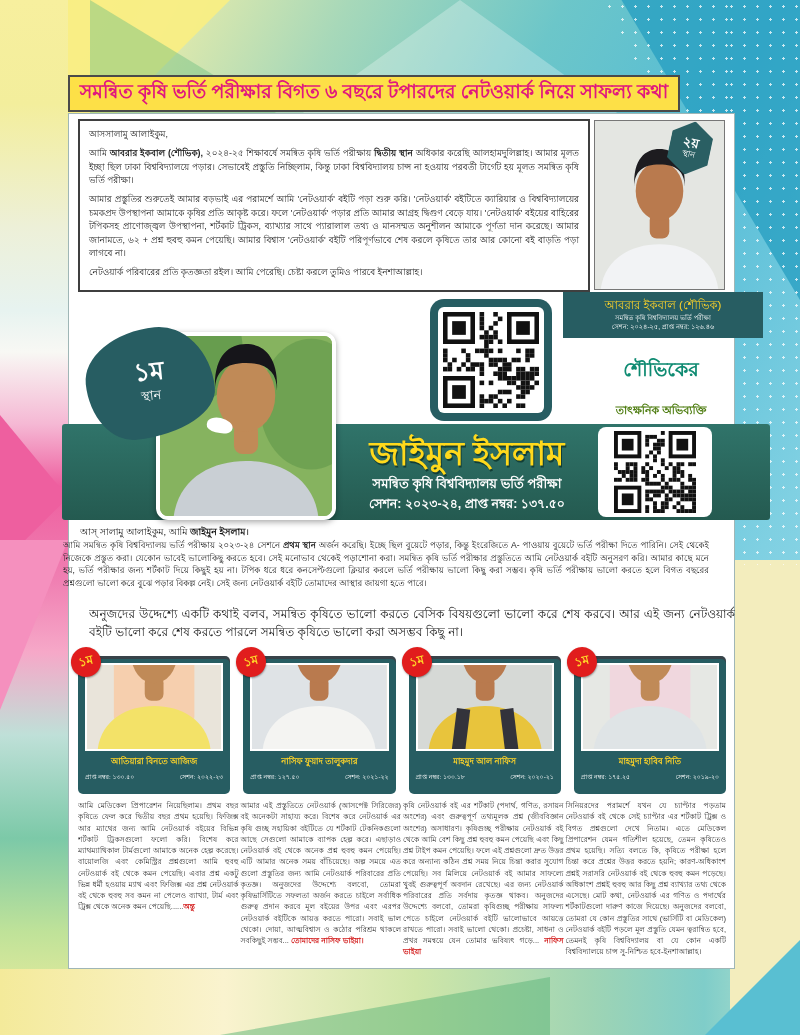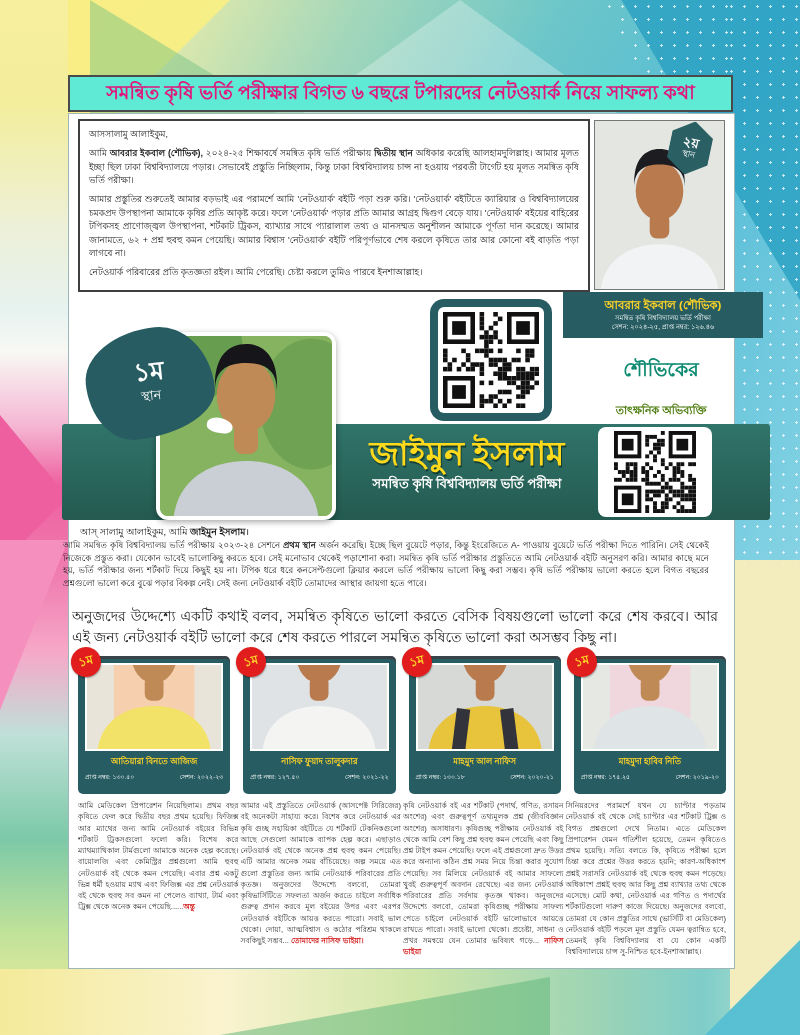--- a/index.html
+++ b/index.html
@@ -19,34 +19,34 @@
   .left-strip{left:0;top:0;width:68px;height:1035px;background:linear-gradient(180deg,#f7ef9e 0%,#f3ee9c 10%,#edf0d8 22%,#e7f3f0 30%,#f8f8f4 34%,#f5b8d4 41%,#ee5f9f 47%,#f07fb2 56%,#f6a8c8 63%,#bfe0d8 71%,#7cc9a8 81%,#bfe299 90%,#f6ee9e 100%)}
   .bottom-band{left:0;bottom:0;width:100%;height:66px;background:linear-gradient(90deg,#f4ea9a 0%,#faf3cf 28%,#cfe6a8 52%,#9ed4b4 74%,#7fcdc9 88%,#bfe4ce 100%)}
   .f7{left:220px;bottom:0;width:330px;height:58px;background:rgba(90,180,120,.5);clip-path:polygon(0 100%,100% 0,100% 100%)}
   .f8{right:0;top:560px;width:70px;height:475px;background:#f3edbd}
   .f9{right:0;bottom:0;width:95px;height:95px;background:#59bfd2;clip-path:polygon(100% 0,100% 100%,0 100%)}
   .dots{background-image:radial-gradient(rgba(255,255,255,.75) 1.1px,transparent 1.4px);background-size:13px 13px}
   .dots-a{right:0;top:0;width:75px;height:565px}
   .dots-b{right:70px;top:0;width:140px;height:250px;clip-path:polygon(100% 0,10% 0,100% 100%)}
 
   
-  .header-box{left:68px;top:75px;width:665px;height:37px;background:#5eead4;border:2px solid #4a4a4a;display:flex;align-items:center;justify-content:center;z-index:2}
+  .header-box{left:68px;top:75px;width:612px;height:37px;background:#fde047;border:2px solid #4a4a4a;display:flex;align-items:flex-start;justify-content:center;z-index:2}
   .header-title{color:#e0187e;font-weight:bold;font-size:19px;white-space:nowrap}
   .panel{left:68px;top:113px;width:667px;height:856px;background:#fff;border:1px solid #9fb6b6;z-index:1}
 
   
   .abrar-box{left:78px;top:119px;width:512px;height:173px;border:2px solid #3f3f3f;background:#fff;padding:7px 9px;z-index:3;font-size:8.9px;line-height:1.5;color:#1d1d1d;text-align:justify;overflow:hidden}
   .abrar-box p{margin-bottom:6px}
   .b{font-weight:bold}
   .abrar-photo{left:594px;top:120px;width:131px;height:170px;border:1px solid #777;z-index:3;background:#e4e6e2;overflow:hidden}
   .hex-badge{left:666px;top:121px;width:48px;height:54px;background:#2a5f63;clip-path:polygon(50% 0%,93% 25%,93% 75%,50% 100%,7% 75%,7% 25%);z-index:4;display:flex;flex-direction:column;align-items:center;justify-content:center;color:#fff;transform:rotate(12deg)}
   .hex-1{font-size:13px;font-weight:bold;line-height:1}
   .hex-2{font-size:8.5px;line-height:1.2}
   .caption-band{left:563px;top:292px;width:200px;height:46px;background:#275d62;z-index:3;display:flex;flex-direction:column;align-items:center;justify-content:center}
-  .caption-name{color:#ffd428;font-weight:bold;font-size:11.5px;line-height:1.2;white-space:nowrap}
+  .caption-name{color:#ffd428;font-weight:normal;font-size:11.5px;line-height:1.2;white-space:nowrap}
   .caption-sub{color:#fff;font-size:6.6px;line-height:1.4;white-space:nowrap}
   .qr-frame{left:430px;top:299px;width:122px;height:122px;background:#275d62;border-radius:14px;padding:8px;z-index:2}
   .qr-white{width:100%;height:100%;background:#fff;border-radius:6px;padding:5px}
   .note{left:556px;top:340px;width:210px;text-align:center;z-index:2}
   .note-l1{font-size:12.5px;color:#15303e;font-weight:bold}
   .note-name{font-size:19px;color:#0f8b72;font-weight:bold;margin:15px 0}
   .note-l3{font-size:11px;color:#4d7c0f;font-weight:bold}
 
   
   .blob{left:86px;top:328px;width:128px;height:110px;background:#275d62;border-radius:58% 42% 65% 35%/45% 60% 40% 55%;z-index:5;display:flex;flex-direction:column;align-items:center;justify-content:center;color:#fff;transform:rotate(-6deg)}
@@ -57,21 +57,21 @@
   .jaimun-photo{left:156px;top:332px;width:180px;height:188px;border:4px solid #fff;border-radius:12px;z-index:4;background:#86b35f;box-shadow:0 2px 6px rgba(0,0,0,.35);overflow:hidden}
   .banner{left:62px;top:424px;width:708px;height:96px;background:linear-gradient(#30746a,#245a50);z-index:3;border-radius:3px}
   .banner-title{position:absolute;left:272px;top:4px;width:266px;text-align:center;color:#ffd91c;font-size:33px;font-weight:bold;text-shadow:1px 2px 0 #123e36;white-space:nowrap;overflow:hidden}
   .banner-sub{position:absolute;left:240px;top:50px;width:330px;text-align:center;color:#fff;font-size:13px;font-weight:bold;white-space:nowrap;overflow:hidden}
   .banner-sub2{position:absolute;left:240px;top:71px;width:330px;text-align:center;color:#fff;font-size:12.5px;font-weight:bold;white-space:nowrap;overflow:hidden}
   .qr2{position:absolute;left:536px;top:3px;width:114px;height:90px;background:#fff;border-radius:8px;padding:4px;display:flex;justify-content:center}
   .qr2 .qr-sq{width:82px;height:82px}
 
   .intro{left:80px;top:525px;width:644px;font-size:9.4px;color:#111;z-index:4;white-space:nowrap;overflow:hidden}
   .para1{left:63px;top:539px;width:646px;max-height:66px;overflow:hidden;font-size:8.6px;line-height:1.48;text-align:justify;color:#222;z-index:4}
-  .para2{left:72px;top:606px;width:646px;max-height:46px;overflow:hidden;font-size:14px;line-height:1.48;text-align:justify;color:#222;z-index:4}
+  .para2{left:89px;top:606px;width:646px;max-height:46px;overflow:hidden;font-size:12px;line-height:1.48;text-align:justify;color:#222;z-index:4}
 
   
   .cards{left:78px;top:656px;width:648px;height:138px;display:flex;gap:13px;z-index:4}
   .card{flex:1;position:relative;background:#275d62;border-radius:5px;padding:7px 7px 4px;box-shadow:inset 0 3px 0 rgba(90,20,30,.35)}
   .card-photo{height:88px;background:#e8e8e2;border:2px solid #fff;overflow:hidden}
   .card-name{text-align:center;color:#ffd428;font-weight:bold;font-size:8.4px;margin-top:4px;white-space:nowrap;overflow:hidden}
   .card-meta{display:flex;justify-content:space-between;color:#fff;font-size:6.2px;margin-top:3px;white-space:nowrap}
   .badge{position:absolute;left:-7px;top:-9px;width:30px;height:30px;border-radius:50%;background:#e11d1d;color:#ffd428;font-weight:bold;font-size:12px;display:flex;align-items:center;justify-content:center;transform:rotate(-14deg);box-shadow:0 1px 2px rgba(0,0,0,.4)}
 
   
@@ -269,20 +269,21 @@
         <ellipse cx="18" cy="22" rx="30" ry="32" fill="#4e8a3f" opacity=".55"></ellipse>
         <ellipse cx="88" cy="55" rx="30" ry="38" fill="#4e8a3f" opacity=".4"></ellipse>
         <path d="M8 120 C11 98 30 88 50 88 C70 88 89 98 92 120 Z" fill="#c9cfd4"></path>
         <rect x="43" y="66" width="14" height="18" rx="5" fill="#c08a57"></rect>
         <ellipse cx="50" cy="50" rx="17" ry="21" fill="#c08a57"></ellipse>
         <path d="M32 47 C31 27 40 20 50 20 C60 20 69 27 68 47 C68 36 62 31 50 31 C38 31 32 36 32 47 Z" fill="#16151a"></path>
       </svg></div>
   <div class="abs banner">
     <div class="banner-title">জাইমুন ইসলাম</div>
     <div class="banner-sub">সমন্বিত কৃষি বিশ্ববিদ্যালয় ভর্তি পরীক্ষা</div>
+    <div class="banner-sub2">সেশন: ২০২৩-২৪, প্রাপ্ত নম্বর: ১৩৭.৫০</div>
     <div class="qr2">
       <div class="qr-sq qr"><svg viewBox="0 0 100 100" width="100%" height="100%" preserveAspectRatio="none">
             <rect x="57.14285714285714" y="0" width="4.761904761904762" height="4.761904761904762" fill="#111"></rect>
             <rect x="38.095238095238095" y="4.761904761904762" width="4.761904761904762" height="4.761904761904762" fill="#111"></rect>
             <rect x="42.857142857142854" y="4.761904761904762" width="4.761904761904762" height="4.761904761904762" fill="#111"></rect>
             <rect x="47.61904761904762" y="4.761904761904762" width="4.761904761904762" height="4.761904761904762" fill="#111"></rect>
             <rect x="38.095238095238095" y="9.523809523809524" width="4.761904761904762" height="4.761904761904762" fill="#111"></rect>
             <rect x="52.38095238095238" y="9.523809523809524" width="4.761904761904762" height="4.761904761904762" fill="#111"></rect>
             <rect x="57.14285714285714" y="9.523809523809524" width="4.761904761904762" height="4.761904761904762" fill="#111"></rect>
             <rect x="38.095238095238095" y="14.285714285714285" width="4.761904761904762" height="4.761904761904762" fill="#111"></rect>

